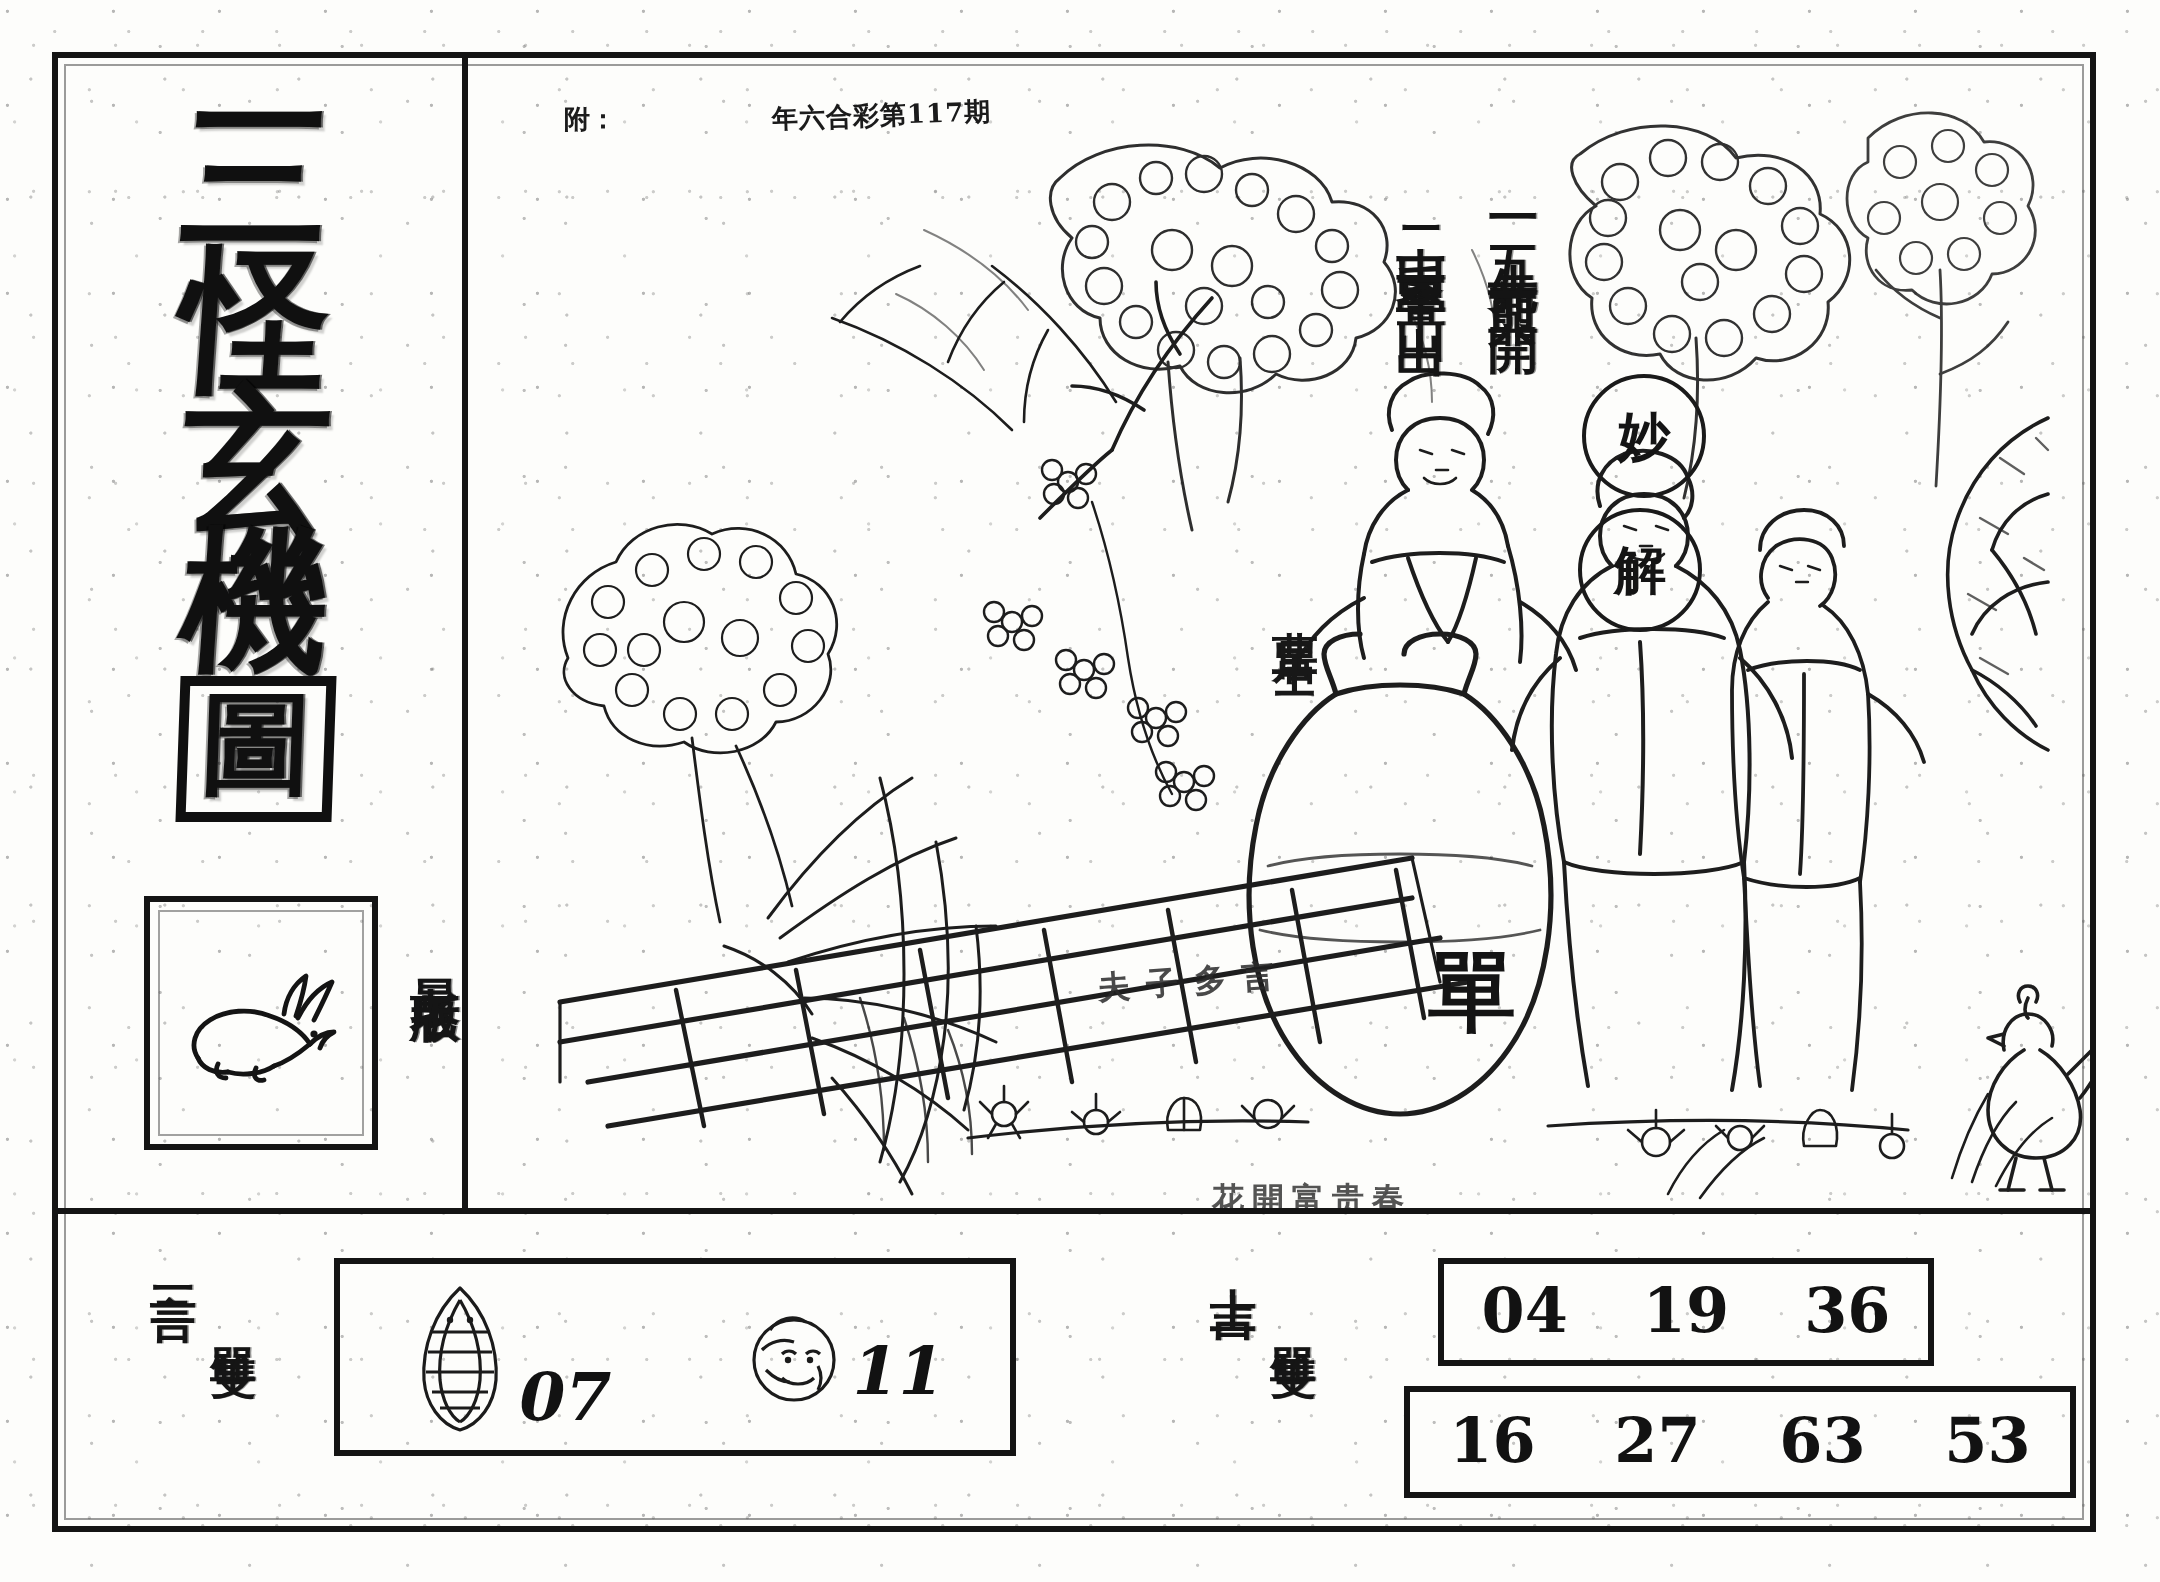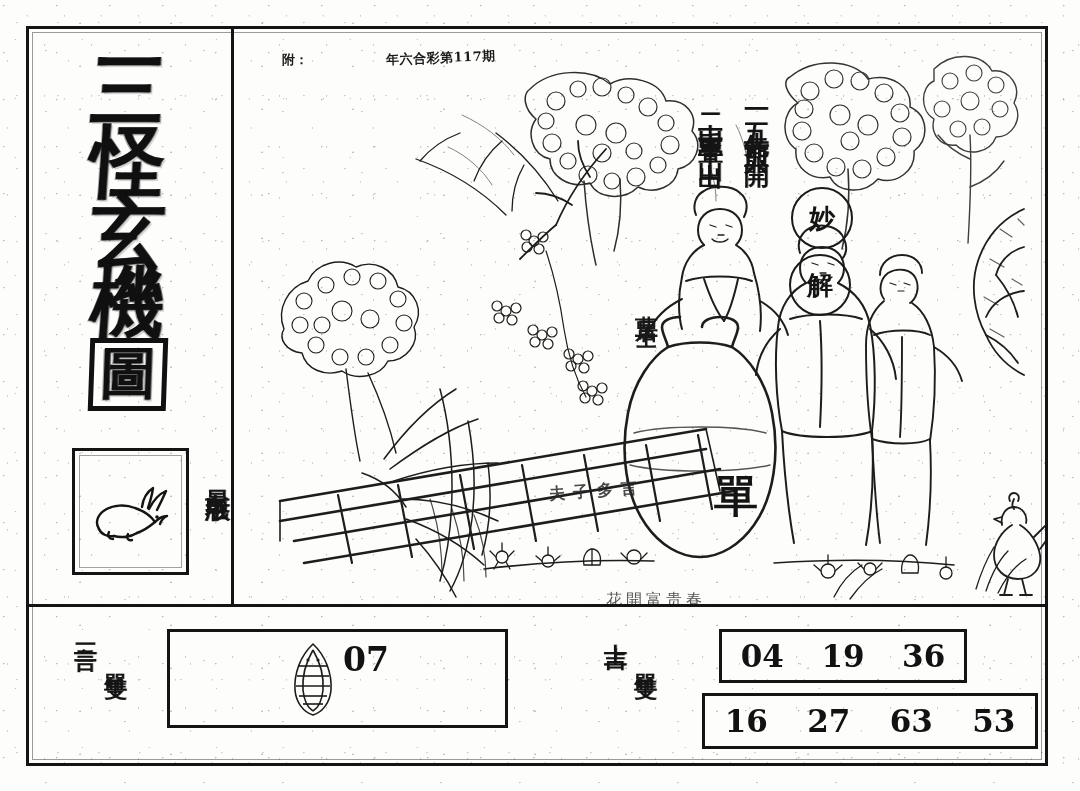--- a/index.html
+++ b/index.html
@@ -220,21 +220,21 @@
     color: #2a2a2a;
     letter-spacing: 8px;
     transform: rotate(-4deg);
     opacity: .85;
   }
   .ground-chars {
     position: absolute;
     left: 372px; top: 561px;
     font-family: "DejaVu Serif", serif;
     font-size: 16px;
-    font-weight: 400;
+    font-weight: 700;
     color: #2a2a2a;
     letter-spacing: 4px;
     opacity: .8;
   }
 
   
   .divider {
     position: absolute;
     left: 29px; top: 604px;
     width: 1016px; height: 3px;
@@ -267,22 +267,23 @@
     left: 138px; top: 22px;
     width: 341px; height: 99px;
     border: 3px solid #141414;
     box-sizing: border-box;
     display: flex;
     align-items: center;
     justify-content: space-around;
   }
   .animal-item {
     display: flex;
-    align-items: flex-start;
+    align-items: flex-end;
     gap: 3px;
+    font-style: italic;
   }
   .animal-num {
     font-family: "DejaVu Serif", serif;
     font-size: 33px;
     font-weight: 700;
     color: #121212;
   }
 
   
   .num-box {
@@ -728,20 +729,37 @@
             <path d="M10 46 L44 46"></path>
               <path d="M13 56 L41 56"></path>
             <path d="M17 64 L37 64"></path>
             <circle cx="22" cy="20" r="1.6" fill="#1b1b1b" stroke="none"></circle>
             <circle cx="32" cy="20" r="1.6" fill="#1b1b1b" stroke="none"></circle>
           </g>
         </svg>
         <span class="animal-num">07</span>
       </div>
 
+      <div class="animal-item">
+        <svg width="52" height="52" viewBox="0 0 52 52">
+          <g fill="none" stroke="#1b1b1b" stroke-width="1.6" stroke-linejoin="round">
+            <circle cx="26" cy="27" r="20"></circle>
+            <path d="M14 12 C18 6 26 4 32 8"></path>
+            <path d="M10 22 C14 18 20 16 26 18"></path>
+            <path d="M20 24 C22 22 25 22 27 24"></path>
+            <path d="M32 24 C34 22 37 22 39 24"></path>
+            <path d="M20 36 C24 40 32 40 36 36"></path>
+            <path d="M12 32 C16 36 20 38 24 38"></path>
+            <path d="M38 30 C40 34 40 38 38 42"></path>
+            <circle cx="23" cy="27" r="1.6" fill="#1b1b1b" stroke="none"></circle>
+            <circle cx="34" cy="27" r="1.6" fill="#1b1b1b" stroke="none"></circle>
+          </g>
+        </svg>
+        <span class="animal-num">11</span>
+      </div>
 
     </div>
 
     <div class="vlabel mid-a">上吉</div>
     <div class="vlabel mid-b">單雙</div>
 
     <div class="num-box row1">
       <span class="num-cell">04</span>
       <span class="num-cell">19</span>
       <span class="num-cell">36</span>

